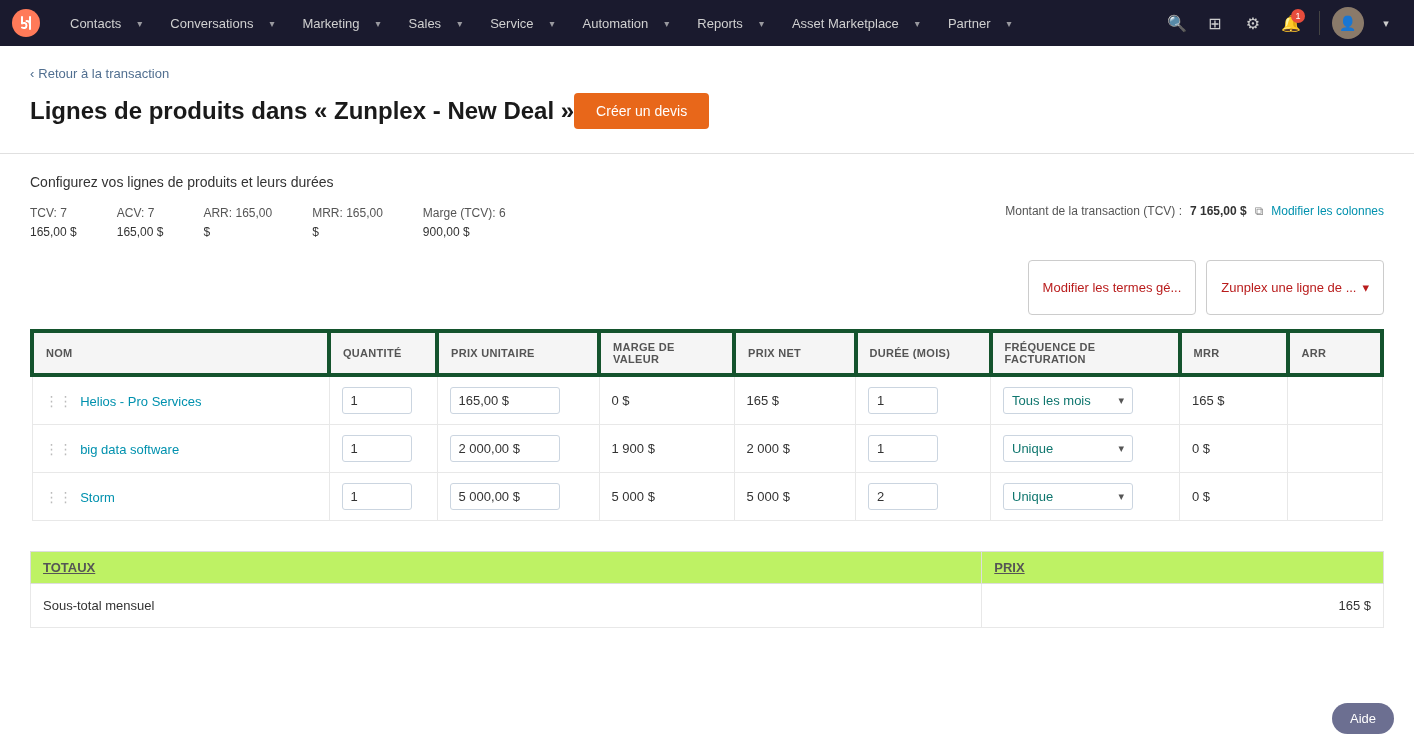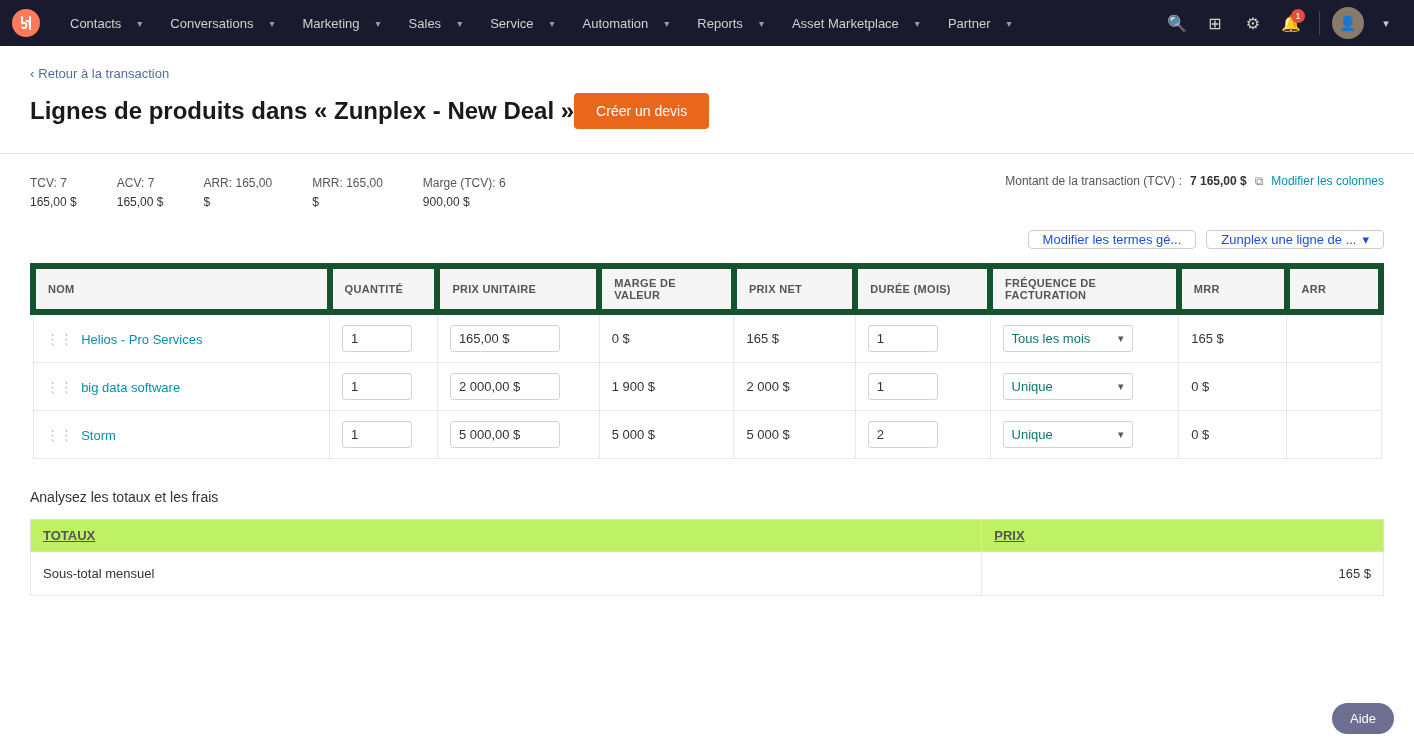--- a/index.html
+++ b/index.html
@@ -141,34 +141,34 @@
     }
 
     .actions-row {
       display: flex;
       gap: 10px;
       margin-bottom: 14px;
       justify-content: flex-end;
     }
     .btn-outline {
       background: #fff;
-      color: #1d4ed8;
+      color: #b91c1c;
       border: 1px solid #ccc;
       border-radius: 4px;
-      padding: 1px 14px;
+      padding: 19px 14px;
       font-size: 13px;
       cursor: pointer;
       display: flex; align-items: center; gap: 6px;
     }
 
     
     .product-table { width: 100%; border-collapse: collapse; margin-bottom: 30px; }
     .product-table th {
       background: #f5f5f5;
-      border: 6px solid #14532d;
+      border: 4px solid #14532d;
       padding: 8px 12px;
       font-size: 11px;
       font-weight: 600;
       color: #555;
       text-align: left;
       text-transform: uppercase;
       letter-spacing: 0.3px;
     }
     .product-table td {
       border: 1px solid #e8e8e8;
@@ -349,20 +349,21 @@
     <span>Retour à la transaction</span>
   </div>
 
   <div class="page-header">
     <h1 class="page-title">Lignes de produits dans « Zunplex - New Deal »</h1>
     <button class="btn-primary">Créer un devis</button>
   </div>
 
   <hr class="section-divider">
 
+  <div class="config-label">Configurez vos lignes de produits et leurs durées</div>
 
   <div class="stats-row">
     <div class="stat-item">
       <div class="stat-label">TCV: <span>7</span></div>
       <div class="stat-value">165,00 $</div>
     </div>
     <div class="stat-item">
       <div class="stat-label">ACV: <span>7</span></div>
       <div class="stat-value">165,00 $</div>
     </div>
@@ -487,21 +488,20 @@
       </div>
     </td>
     <td>0 $</td>
     <td></td>
   </tr>
       </tbody>
   </table>
 
   
   <div class="totals-section">
-    <div class="totals-section-label">Analysez les totaux et les frais</div>
     <table class="totals-table">
       <thead>
         <tr>
           <th style="text-align:left;">TOTAUX</th>
           <th>PRIX</th>
         </tr>
       </thead>
       <tbody id="totals-rows">
 
           <tr>

